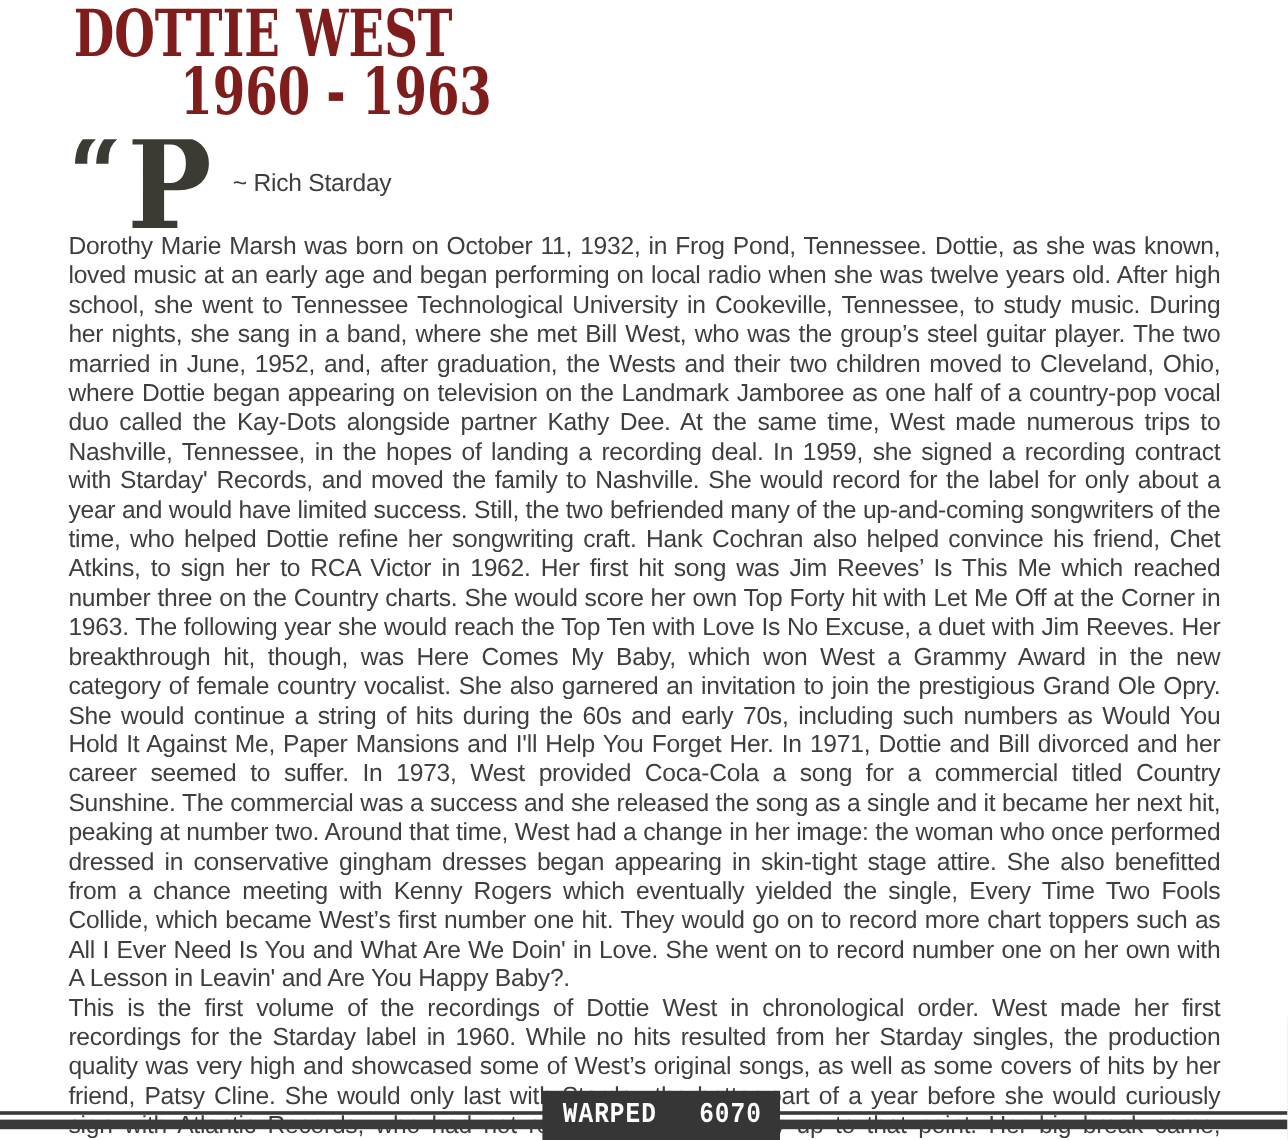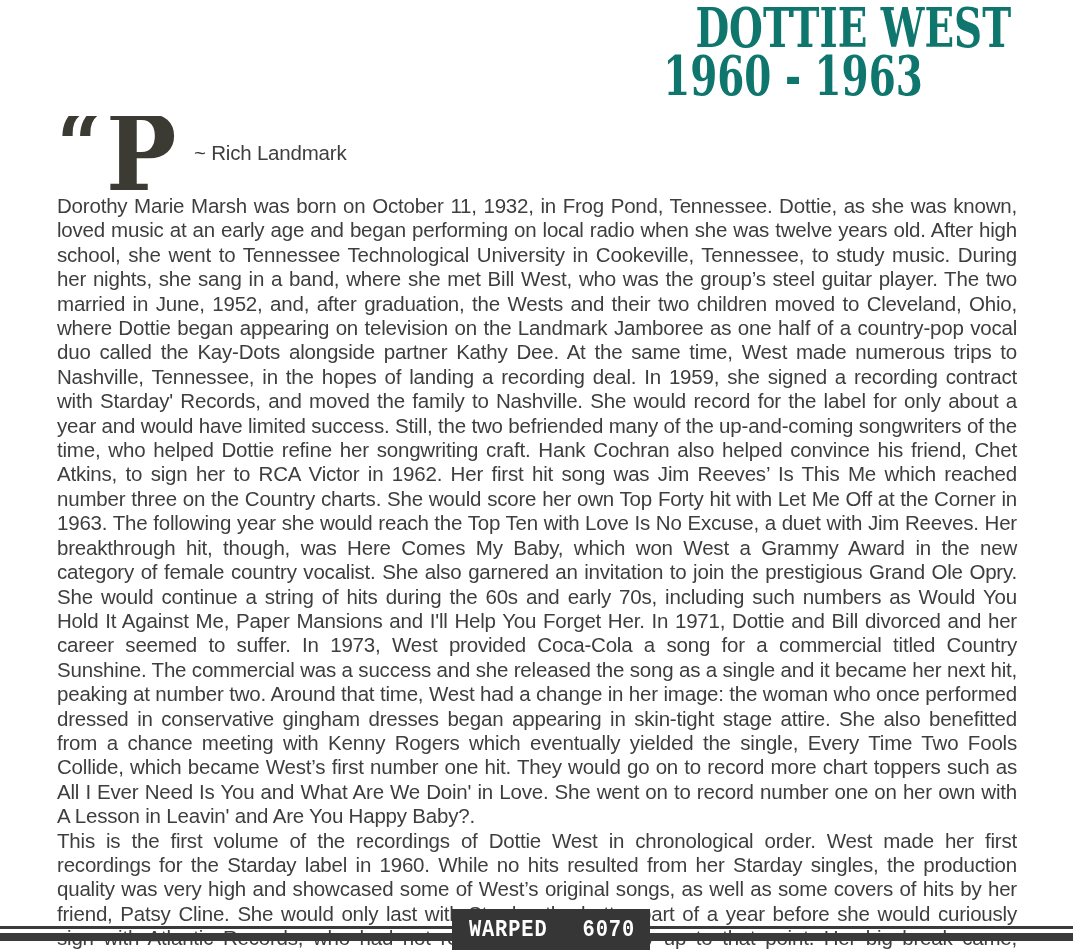--- a/index.html
+++ b/index.html
@@ -6,21 +6,21 @@
   .page {
     position:relative;
     width:1073px; height:950px;
     margin:0 auto;
     background:#ffffff;
     overflow:hidden;
     font-family:"Liberation Sans", sans-serif;
     color:#3e3e3e;
   }
   
-  .header { position:absolute; top:4px; left:0; width:100%; text-align:right; color:#0f766e; }
+  .header { position:absolute; top:4px; left:0; width:100%; text-align:left; color:#7f1d1d; }
   .title-line {
     display:inline-block;
     font-family:"DejaVu Serif", serif;
     font-weight:bold;
     font-size:54px;
     line-height:48px;
     letter-spacing:0px;
     transform:scaleX(0.72);
     transform-origin:center top;
     white-space:nowrap;
@@ -100,21 +100,21 @@
   </div>
 
   <div class="text-block">
 
     <p class="quote-para">
       <span class="dropcap">
         <span class="dc-quote">“</span>
         <span class="dc-letter">P</span>
       </span>
       <br>
-      <span class="attribution">~ Rich Landmark</span>
+      <span class="attribution">~ Rich Starday</span>
     </p>
 
     <p class="bio" style="clear:left;">Dorothy Marie Marsh was born on October 11, 1932, in Frog Pond, Tennessee. Dottie, as she was known, loved music at an early age and began performing on local radio when she was twelve years old. After high school, she went to Tennessee Technological University in Cookeville, Tennessee, to study music. During her nights, she sang in a band, where she met Bill West, who was the group’s steel guitar player. The two married in June, 1952, and, after graduation, the Wests and their two children moved to Cleveland, Ohio, where Dottie began appearing on television on the Landmark Jamboree as one half of a country-pop vocal duo called the Kay-Dots alongside partner Kathy Dee. At the same time, West made numerous trips to Nashville, Tennessee, in the hopes of landing a recording deal. In 1959, she signed a recording contract with Starday' Records, and moved the family to Nashville. She would record for the label for only about a year and would have limited success. Still, the two befriended many of the up-and-coming songwriters of the time, who helped Dottie refine her songwriting craft. Hank Cochran also helped convince his friend, Chet Atkins, to sign her to RCA Victor in 1962. Her first hit song was Jim Reeves’ Is This Me which reached number three on the Country charts. She would score her own Top Forty hit with Let Me Off at the Corner in 1963. The following year she would reach the Top Ten with Love Is No Excuse, a duet with Jim Reeves. Her breakthrough hit, though, was Here Comes My Baby, which won West a Grammy Award in the new category of female country vocalist. She also garnered an invitation to join the prestigious Grand Ole Opry. She would continue a string of hits during the 60s and early 70s, including such numbers as Would You Hold It Against Me, Paper Mansions and I'll Help You Forget Her. In 1971, Dottie and Bill divorced and her career seemed to suffer. In 1973, West provided Coca-Cola a song for a commercial titled Country Sunshine. The commercial was a success and she released the song as a single and it became her next hit, peaking at number two. Around that time, West had a change in her image: the woman who once performed dressed in conservative gingham dresses began appearing in skin-tight stage attire. She also benefitted from a chance meeting with Kenny Rogers which eventually yielded the single, Every Time Two Fools Collide, which became West’s first number one hit. They would go on to record more chart toppers such as All I Ever Need Is You and What Are We Doin' in Love. She went on to record number one on her own with A Lesson in Leavin' and Are You Happy Baby?.</p>
 
     <p class="bio">This is the first volume of the recordings of Dottie West in chronological order. West made her first recordings for the Starday label in 1960. While no hits resulted from her Starday singles, the production quality was very high and showcased some of West’s original songs, as well as some covers of hits by her friend, Patsy Cline. She would only last with Starday the better part of a year before she would curiously sign with Atlantic Records, who had not recorded much country up to that point. Her big break came, however, when she got a call from Chet Atkins and RCA Victor Records. It wouldn’t be until her third session that she would have any chart success with Let Me Off at the Corner.</p>
 
   </div>
 
   <div class="rule-thin"></div>
   <div class="rule-thick"></div>

